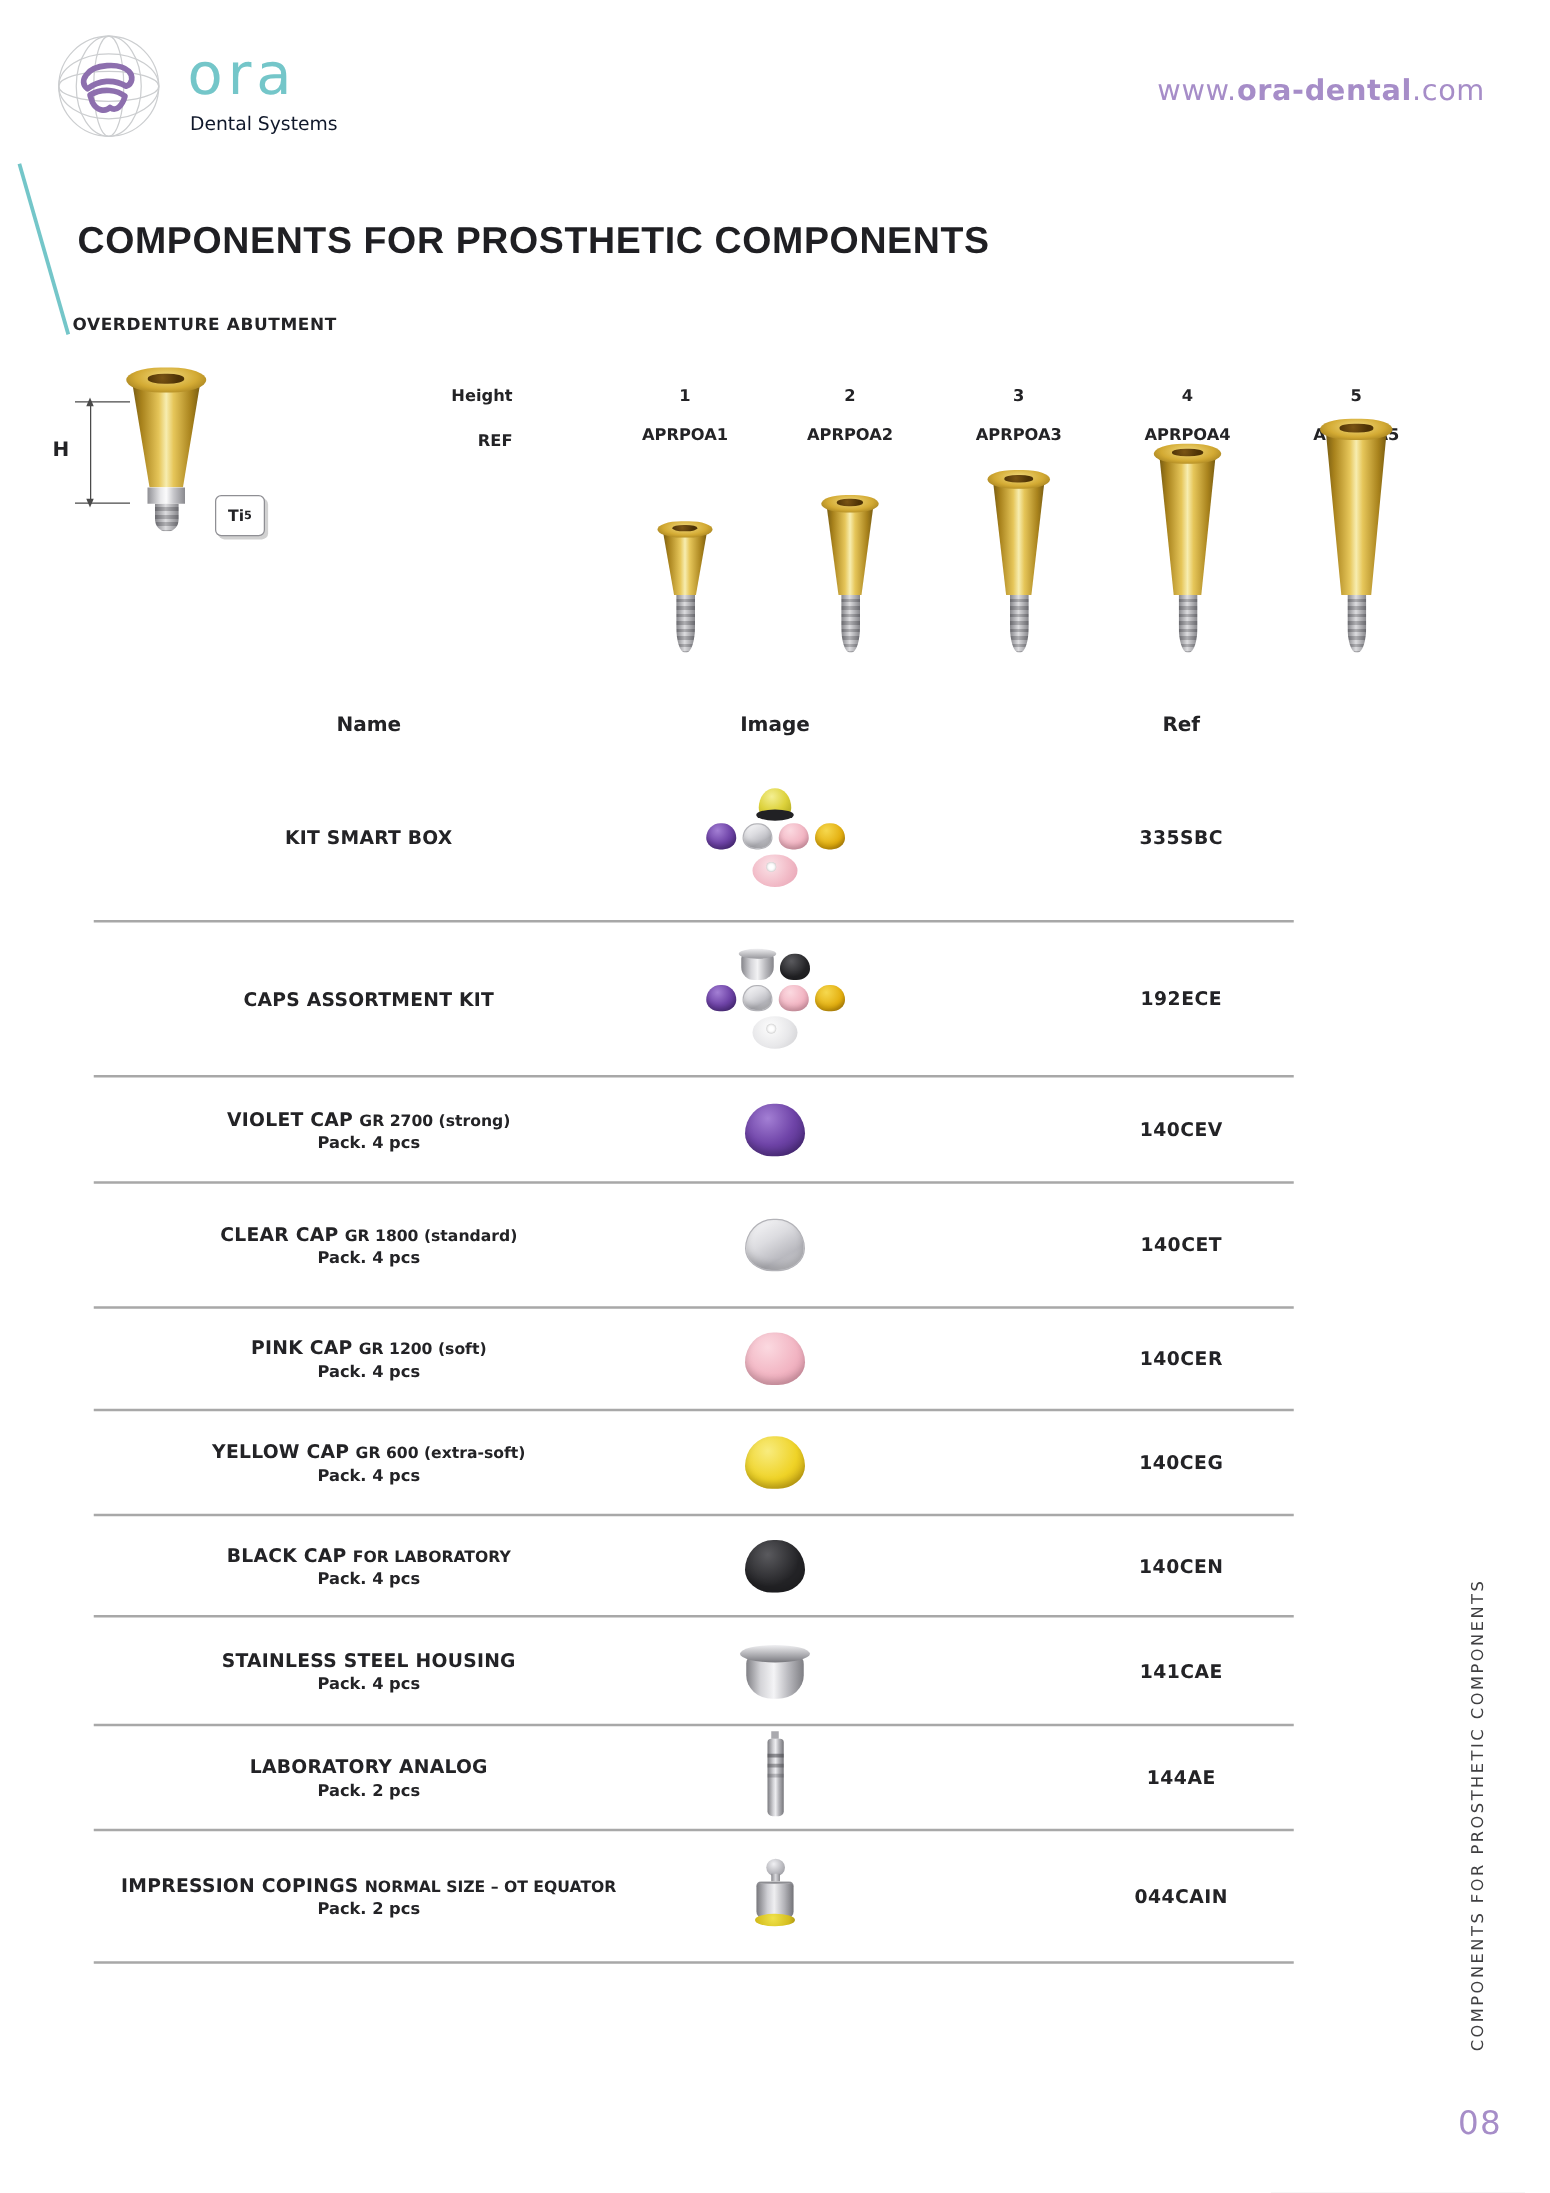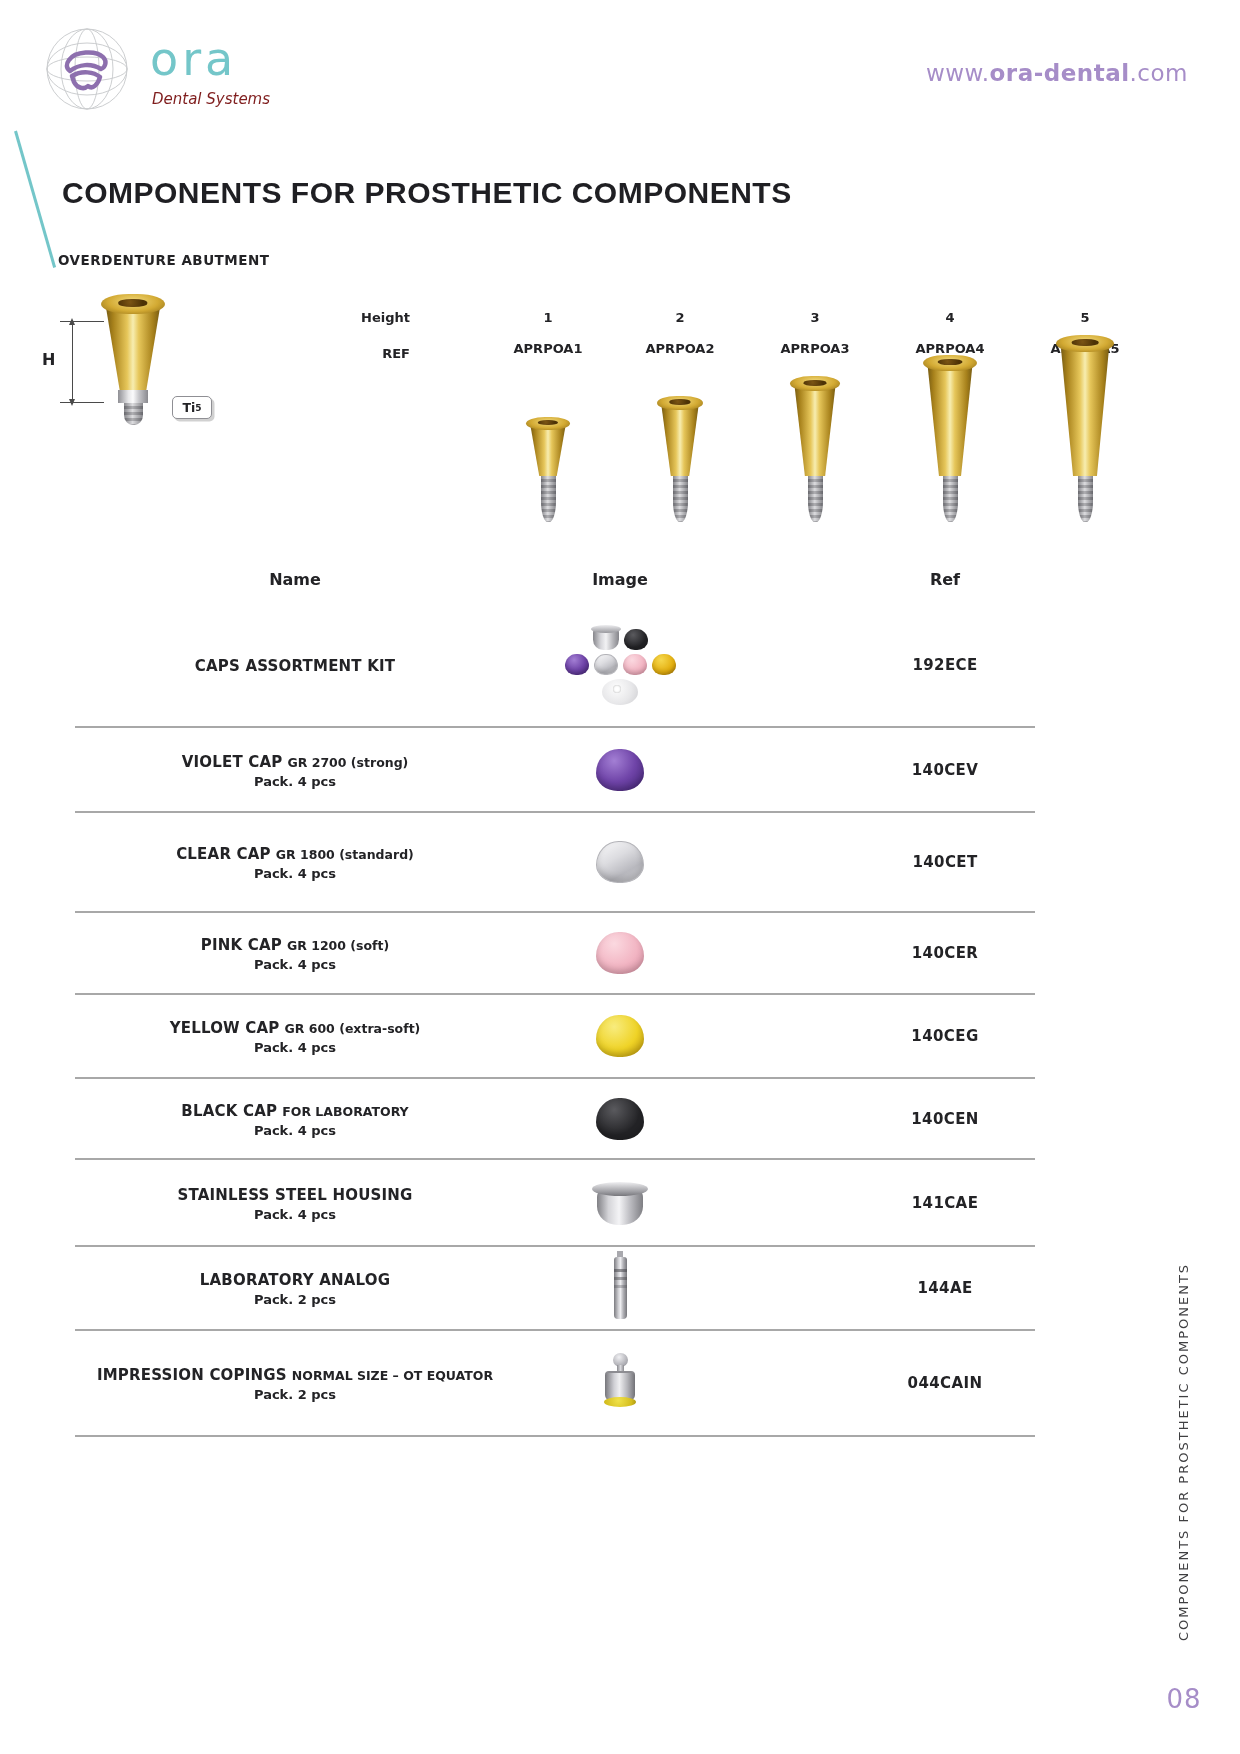--- a/index.html
+++ b/index.html
@@ -3,38 +3,38 @@
 <meta charset="utf-8">
 <style>
   :root{ --teal:#74c6c9; --purple-logo:#8d6fae; --purple-text:#a68dc8; --dark:#232326; --divider:#a8a8a8; }
   *{box-sizing:border-box; margin:0; padding:0;}
   body{background:#e8e8e8; font-family:"DejaVu Sans", sans-serif;}
   .page{position:relative; width:1240px; height:1754px; background:#fff; margin:0 auto; overflow:hidden; color:var(--dark);}
 
   
   .globe{position:absolute; left:44px; top:26px;}
   .brand{position:absolute; left:150px; top:32px; font-size:46px; letter-spacing:4px; color:var(--teal); font-weight:400;}
-  .brand-sub{position:absolute; left:152px; top:90px; font-size:15px; color:#7f1d1d;font-style:italic;}
+  .brand-sub{position:absolute; left:152px; top:90px; font-size:15px; color:#0f172a;}
   .website{position:absolute; top:60px; right:52px; font-size:23px; color:var(--purple-text); letter-spacing:.5px;}
   .website b{font-weight:bold;}
 
   .accent-line{position:absolute; left:14px; top:131px; width:3px; height:142px; background:var(--teal); transform:rotate(-16deg); transform-origin:top center;}
 
   .title{position:absolute; left:62px; top:176px; font-family:"Liberation Sans", sans-serif; font-size:30px; font-weight:bold; letter-spacing:.5px; color:#1f1f23;}
   .section-label{position:absolute; left:58px; top:252px; font-size:13.5px; font-weight:bold; letter-spacing:.5px;}
 
   
   .hero-abut{position:absolute; left:100px; top:294px; display:flex; flex-direction:column; align-items:center; width:66px;}
   .dim-tick{position:absolute; left:60px; width:44px; border-top:1.5px solid #4a4a4a;}
   .dim-line{position:absolute; left:72px; top:324px; height:76px; border-left:1.5px solid #4a4a4a;}
   .dim-line::before,.dim-line::after{content:''; position:absolute; left:-4.5px; border:3.5px solid transparent;}
   .dim-line::before{top:-2px; border-bottom:7px solid #4a4a4a; transform:translateY(-7px);}
   .dim-line::after{bottom:-2px; border-top:7px solid #4a4a4a; transform:translateY(7px);}
   .h-label{position:absolute; left:42px; top:350px; font-size:16px; font-weight:bold;}
-  .ti-badge{position:absolute; left:172px; top:396px; width:40px; height:23px; border:1.3px solid #8f8f94; border-radius:5px; background:#fff; box-shadow:2.5px 2.5px 0 rgba(0,0,0,.18); display:flex; align-items:center; justify-content:center; font-size:12.5px; font-weight:bold;}
+  .ti-badge{position:absolute; left:172px; top:396px; width:40px; height:33px; border:1.3px solid #8f8f94; border-radius:5px; background:#fff; box-shadow:2.5px 2.5px 0 rgba(0,0,0,.18); display:flex; align-items:center; justify-content:center; font-size:12.5px; font-weight:bold;}
   .ti-badge sub{font-size:9px;}
 
   
   .a-cap{position:relative; background:radial-gradient(ellipse at 50% 38%, #f3dc80, #d3aa33 55%, #96741a 92%); border-radius:50%/58%; z-index:2;}
   .a-cap::after{content:''; position:absolute; left:50%; top:24%; width:46%; height:40%; transform:translateX(-50%); border-radius:45%; background:radial-gradient(circle at 40% 40%, #7a5414, #4d3206 70%);}
   .a-body{background:linear-gradient(90deg,#6b520f,#a8821c 16%,#e6c65a 40%,#f7edb0 50%,#e6c65a 60%,#a8821c 84%,#6b520f); clip-path:polygon(3% 0,97% 0,73% 100%,27% 100%); z-index:1;}
   .a-collar{background:linear-gradient(90deg,#8f8f94,#e8e8ea 35%,#fbfbfc 50%,#c6c6ca 70%,#8a8a8f);}
   .a-screw{width:15px; height:46px; border-radius:0 0 45% 45%; background-image:linear-gradient(90deg,rgba(75,75,80,.55),rgba(255,255,255,.3) 45%,rgba(75,75,80,.55)),repeating-linear-gradient(180deg,#cdcdd1 0 3px,#8c8c91 3px 6px);}
 
   
@@ -194,20 +194,43 @@
       </div>
   </div>
 
   <div class="catalog">
     <div class="cat-headers">
       <div class="h-name">Name</div>
       <div class="h-image">Image</div>
       <div class="h-ref">Ref</div>
     </div>
     <div id="product-rows">
+        <div class="cat-row" style="height: 134px;">
+      <div class="name-cell">
+        <div><span class="n1">KIT SMART BOX</span></div>
+
+      </div>
+      <div class="img-cell">
+            <div class="pimg">
+              <div class="krow">
+                <div class="msb"></div>
+              </div>
+              <div class="krow">
+                <div class="mini violet"></div>
+                <div class="mini clear"></div>
+                <div class="mini pink"></div>
+                <div class="mini gold"></div>
+              </div>
+              <div class="krow">
+                <div class="mdisk pinkd"></div>
+              </div>
+            </div>
+          </div>
+      <div class="ref-cell">335SBC</div>
+    </div>
         <div class="cat-row" style="height: 124px;">
       <div class="name-cell">
         <div><span class="n1">CAPS ASSORTMENT KIT</span></div>
 
       </div>
       <div class="img-cell">
             <div class="pimg">
               <div class="krow">
                 <div class="msteel"></div>
                 <div class="mini black"></div>

